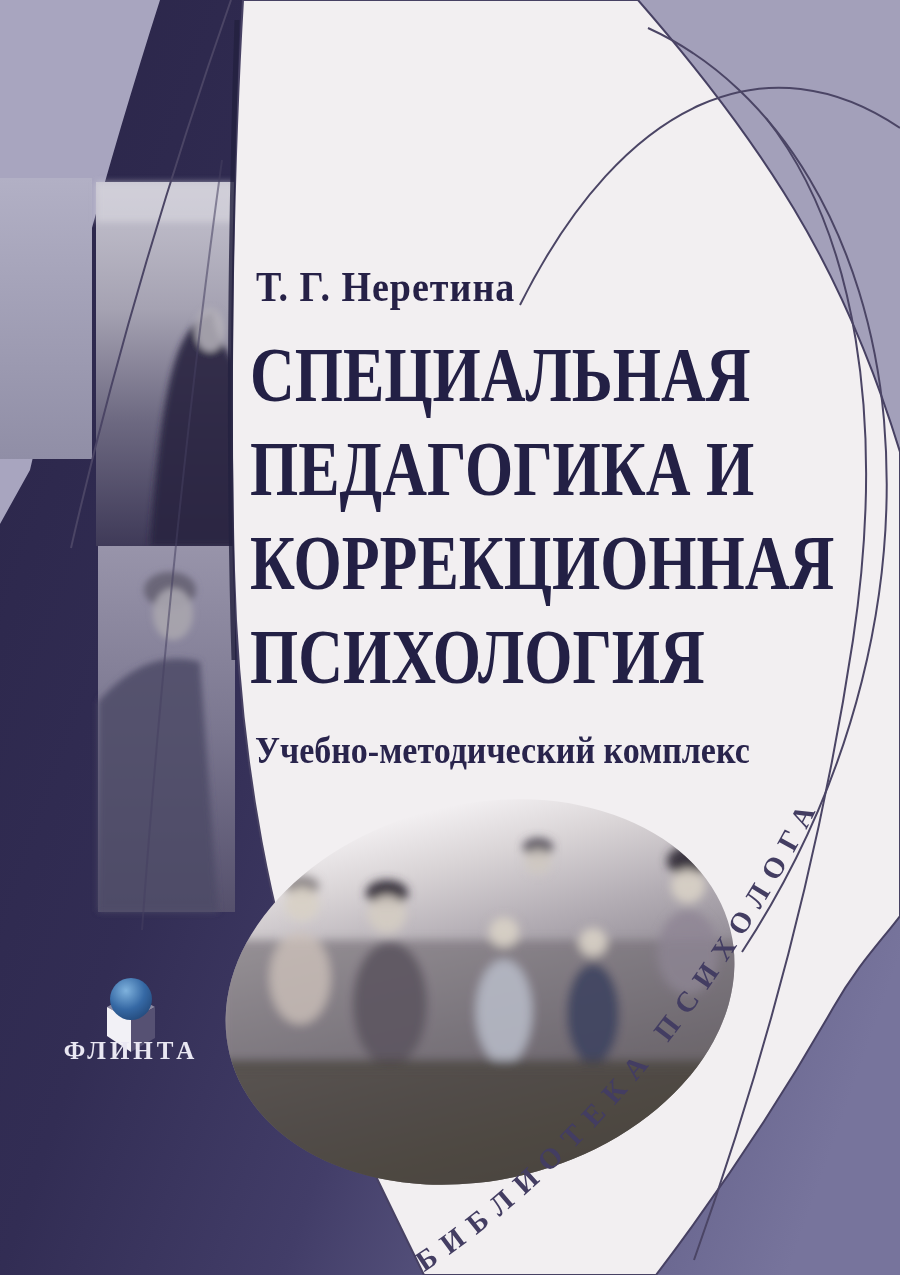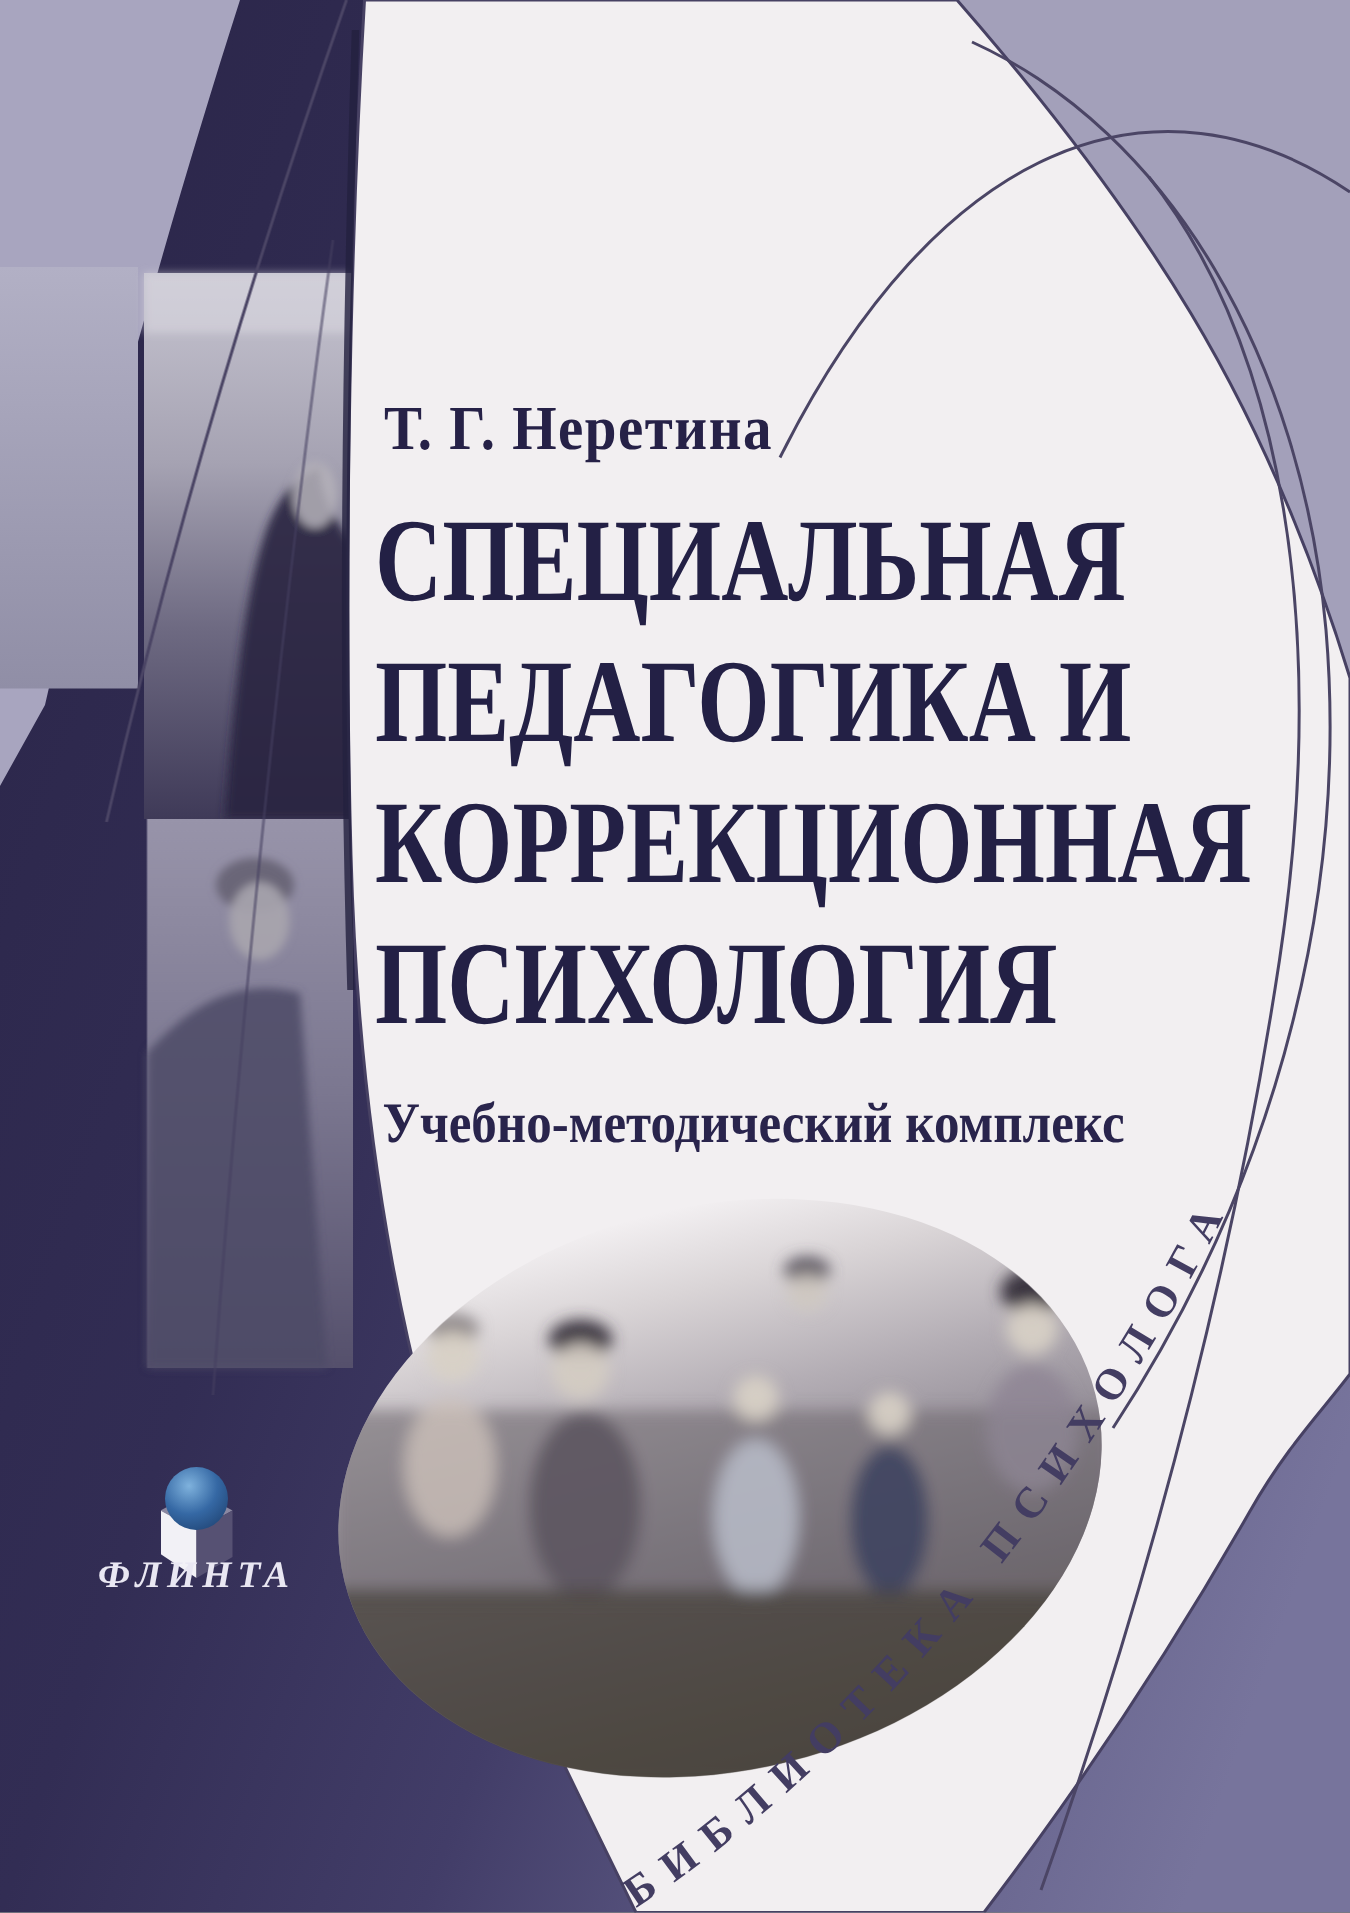--- a/index.html
+++ b/index.html
@@ -26,21 +26,21 @@
   .tl1{top:330px;} .tl2{top:424px;} .tl3{top:518px;} .tl4{top:612px;}
   .subtitle{
     left:255px;top:729px;
     font-size:34px;font-weight:bold;color:#29244c;
     transform:scaleY(1.12);transform-origin:left top;
     white-space:nowrap;
   }
   .publisher{
     position:absolute;left:51px;top:1037px;width:160px;z-index:5;
     text-align:center;font-size:25px;font-weight:bold;
-    color:#e9e7f2;letter-spacing:4px;font-style:italic;
+    color:#e9e7f2;letter-spacing:4px;
   }
 </style>
 </head>
 <body>
 
 <div id="cover">
 
   <svg id="art" viewBox="0 0 900 1275" xmlns="http://www.w3.org/2000/svg">
     <defs>
       <linearGradient id="ringGrad" x1="0" y1="0.25" x2="1" y2="0.75">

